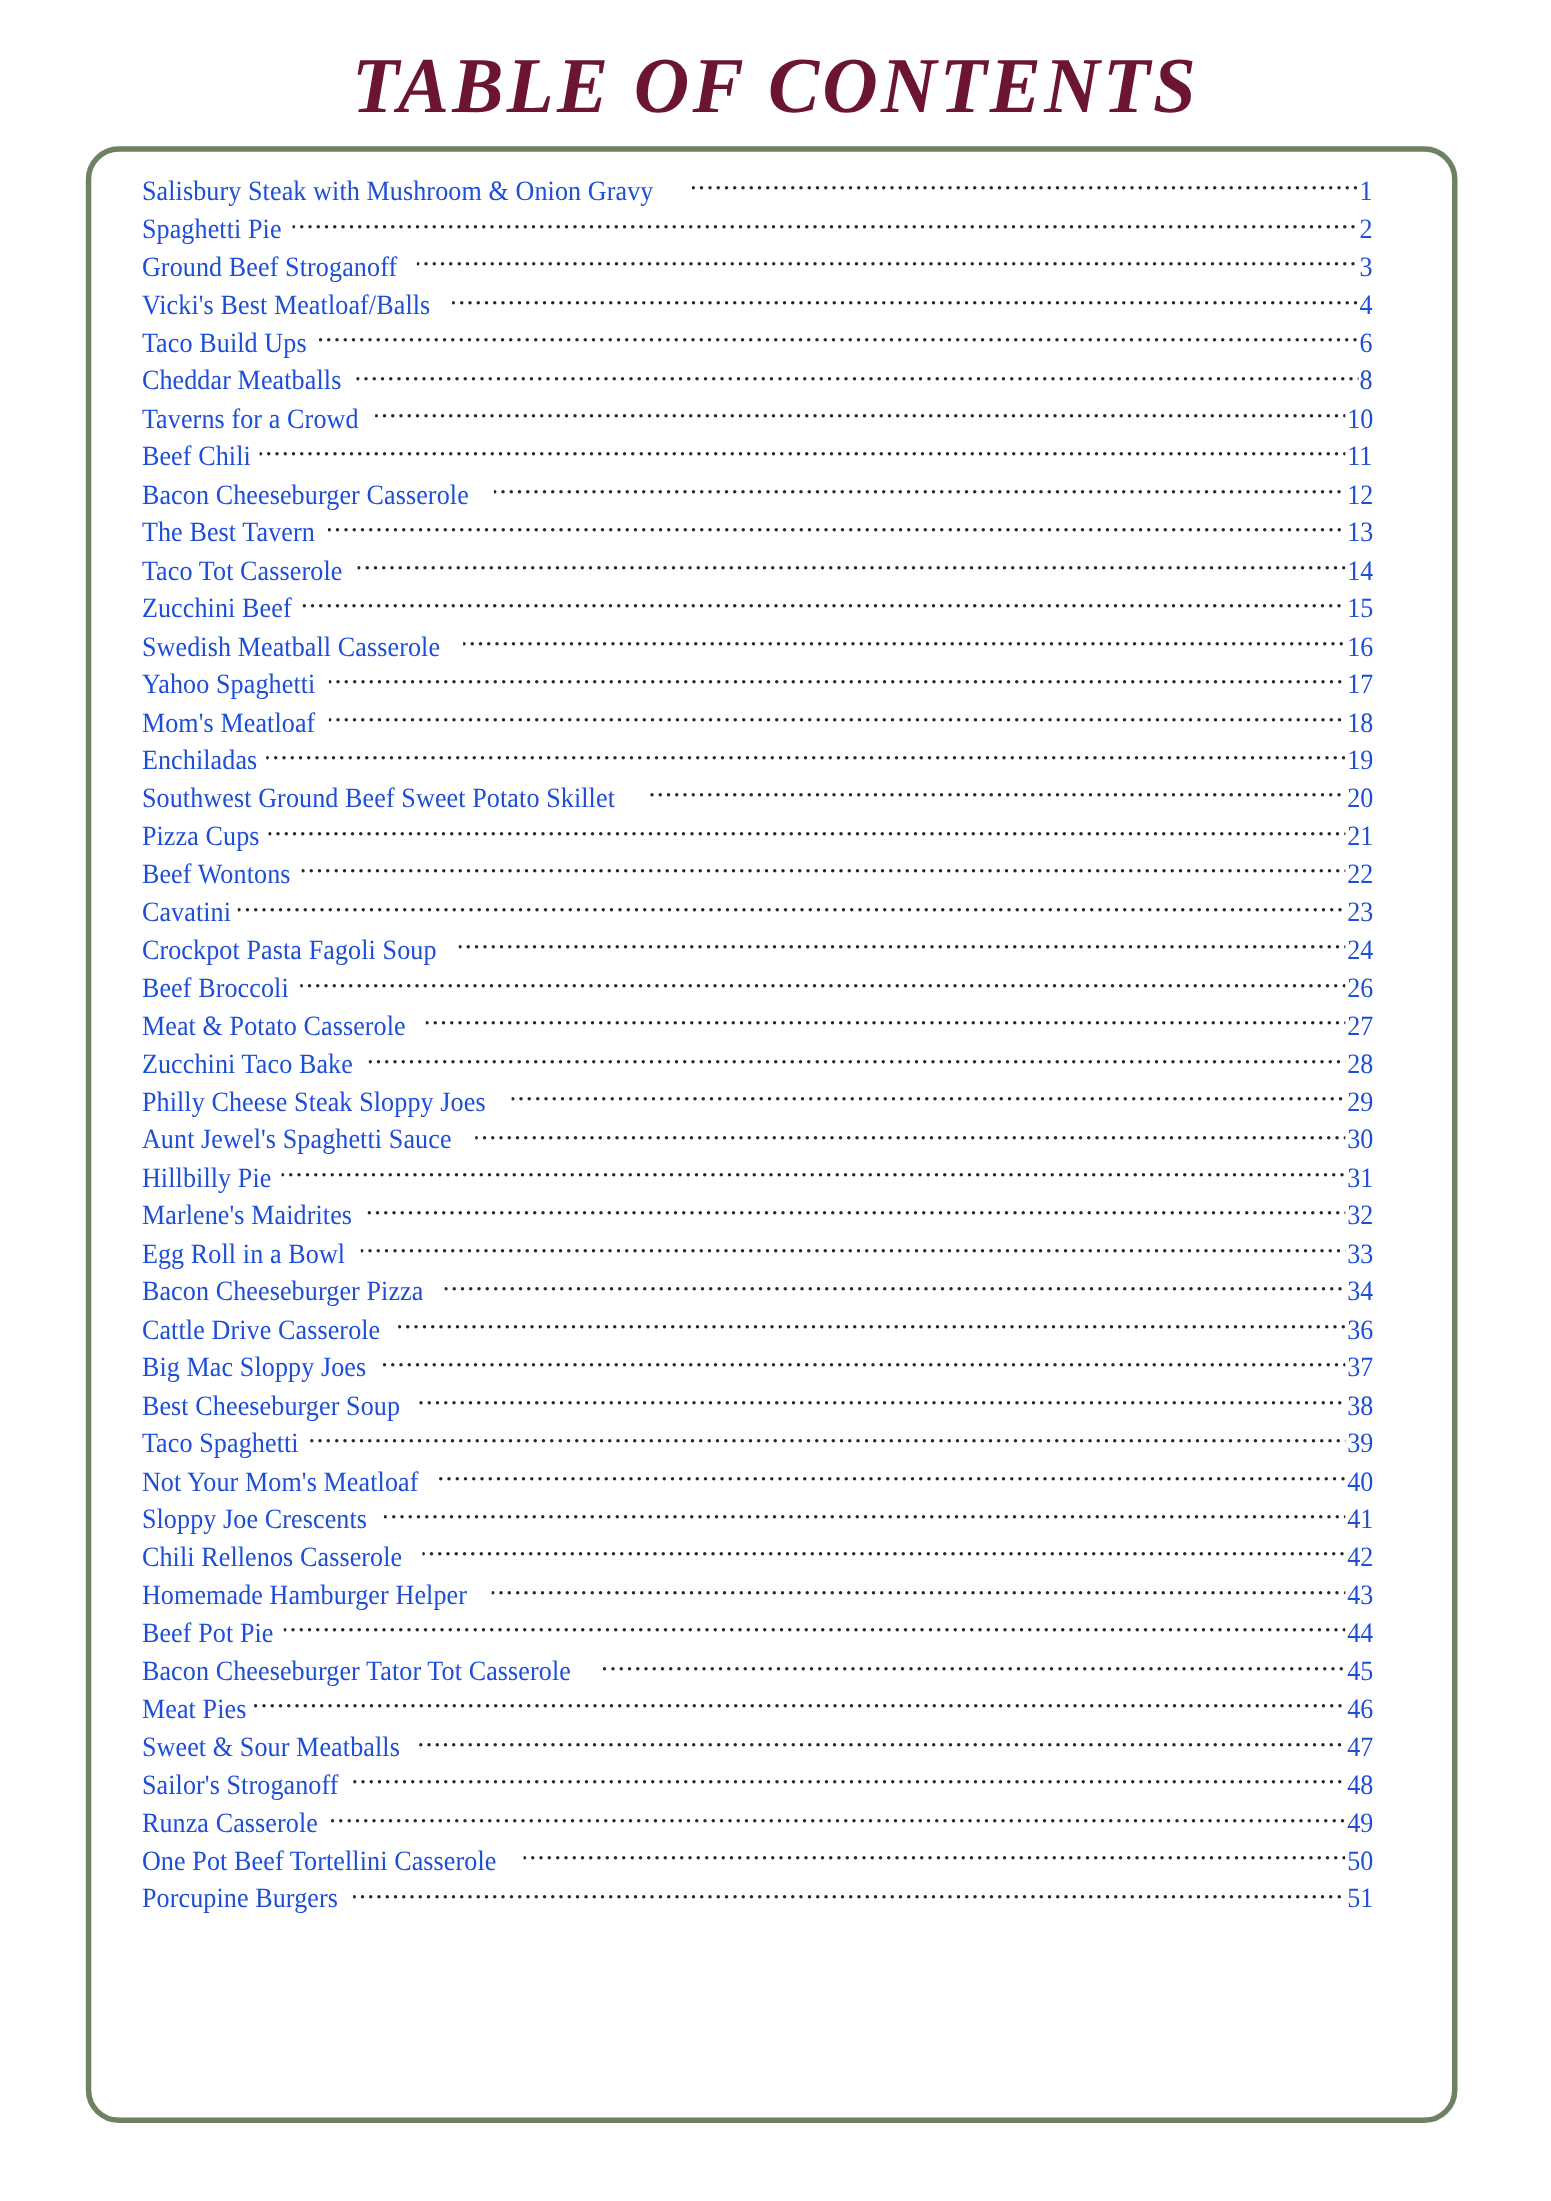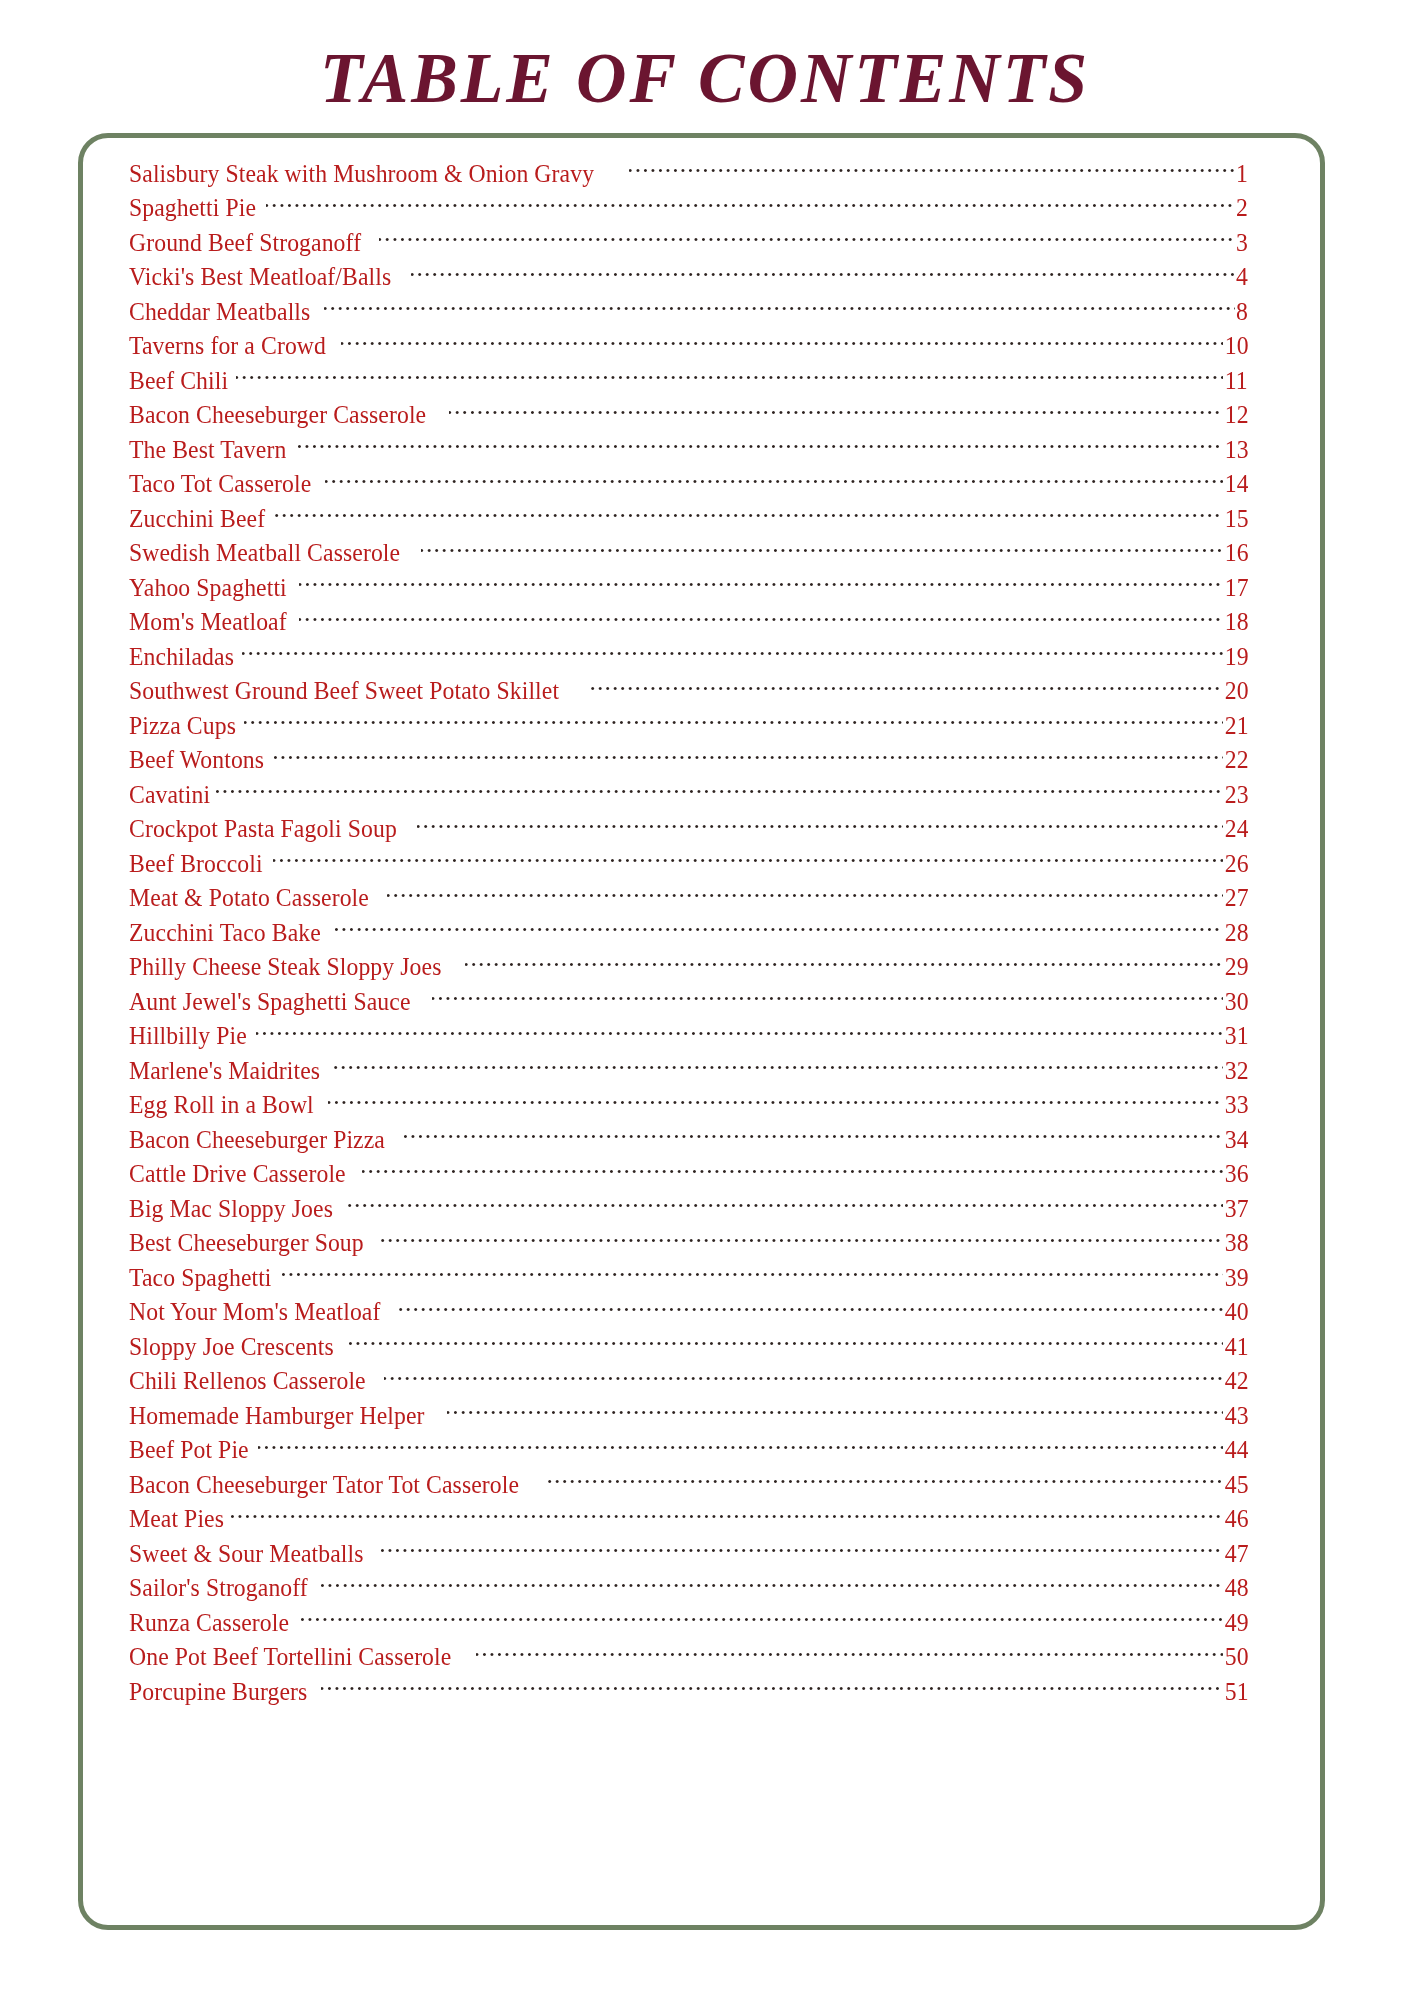--- a/index.html
+++ b/index.html
@@ -50,21 +50,21 @@
   .toc-list {
     list-style: none;
     margin: 0;
     padding: 0;
   }
 
   .toc-entry {
     display: flex;
     align-items: baseline;
     width: 100%;
-    color: #b91c1c;
+    color: #1d4ed8;
     font-size: 25.5px;
     line-height: 34.5px;
     height: 34.5px;
     white-space: nowrap;
     overflow: hidden;
     justify-content: space-between;
   }
 
   .toc-entry .entry-title {
     flex: 0 0 auto;
@@ -125,20 +125,25 @@
         <span class="entry-title">Ground Beef Stroganoff</span>
         <span class="leader"></span>
         <span class="entry-page">3</span>
       </li>
       <li class="toc-entry">
         <span class="entry-title">Vicki's Best Meatloaf/Balls</span>
         <span class="leader"></span>
         <span class="entry-page">4</span>
       </li>
       <li class="toc-entry">
+        <span class="entry-title">Taco Build Ups</span>
+        <span class="leader"></span>
+        <span class="entry-page">6</span>
+      </li>
+      <li class="toc-entry">
         <span class="entry-title">Cheddar Meatballs</span>
         <span class="leader"></span>
         <span class="entry-page">8</span>
       </li>
       <li class="toc-entry">
         <span class="entry-title">Taverns for a Crowd</span>
         <span class="leader"></span>
         <span class="entry-page">10</span>
       </li>
       <li class="toc-entry">

